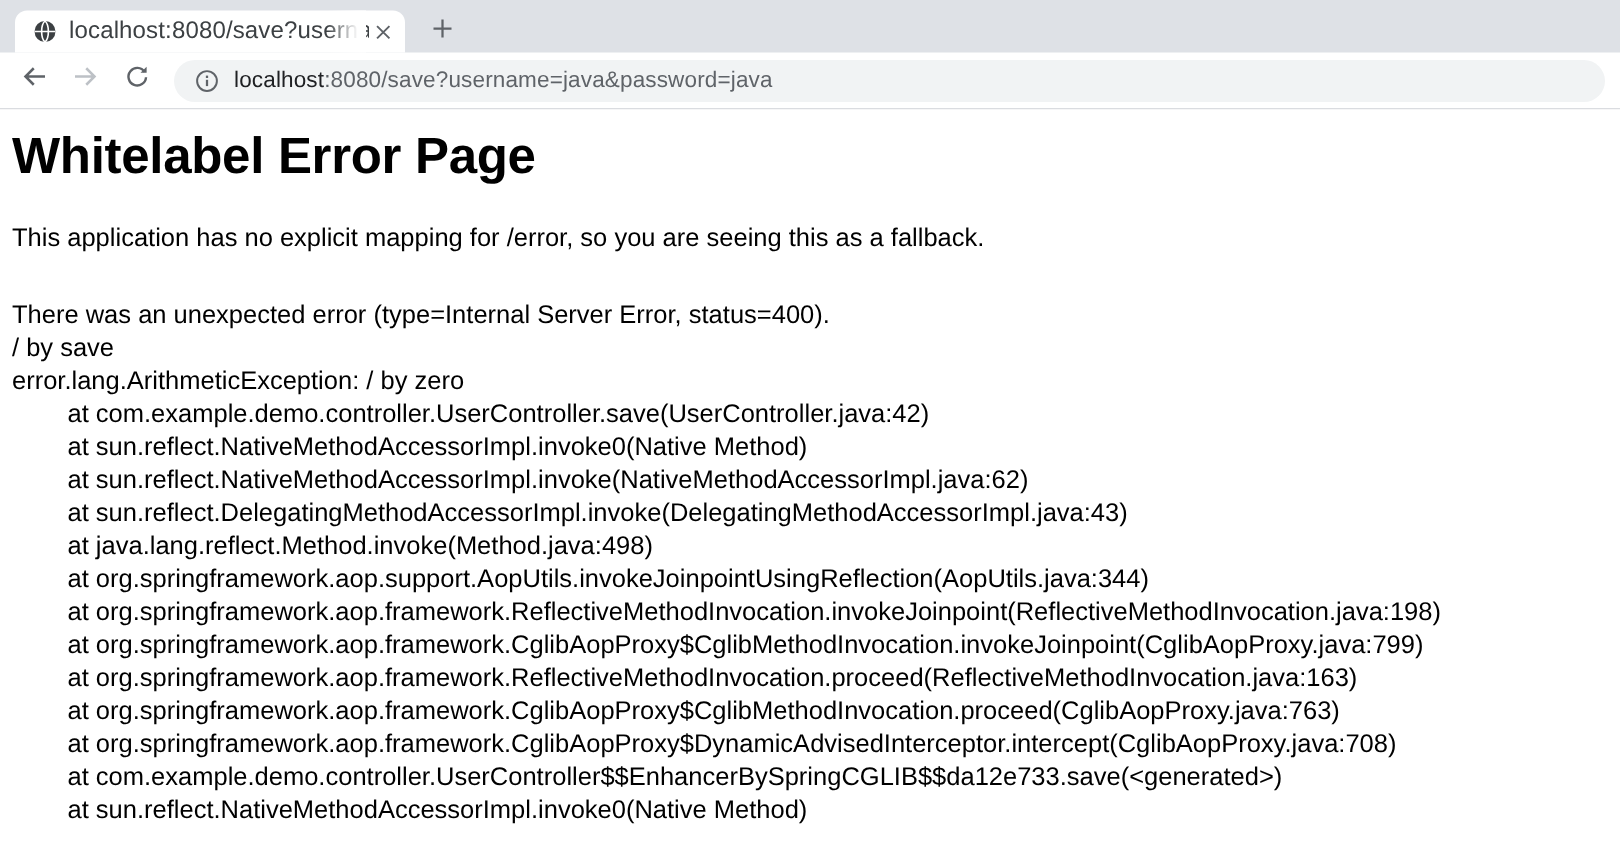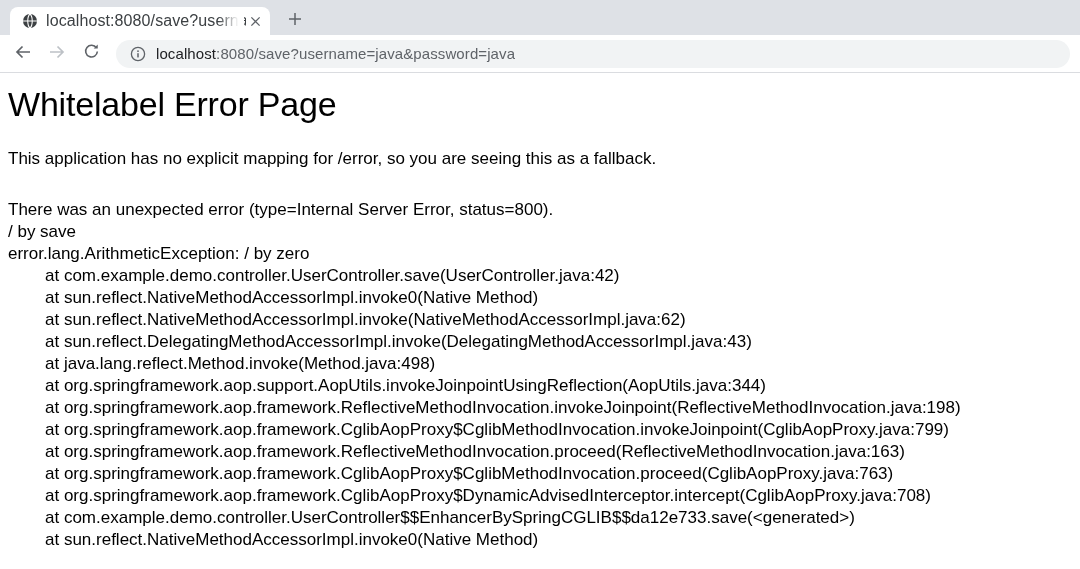--- a/index.html
+++ b/index.html
@@ -126,21 +126,21 @@
   
   .content {
     height: 495px;
     background: #ffffff;
     color: #000000;
     padding: 0 8px;
     overflow: hidden;
   }
   .content h1 {
     font-size: 34px;
-    font-weight: 400;
+    font-weight: 700;
     color: #000000;
     margin: 12px 0 24px 0;
     letter-spacing: -0.2px;
   }
   .content .intro {
     font-size: 17px;
     line-height: 22px;
     margin: 0 0 29px 0;
   }
   .error-block div {
@@ -212,21 +212,21 @@
         </svg>
       </span>
       <span class="url"><span class="url-host">localhost</span><span class="url-rest">:8080/save?username=java&amp;password=java</span></span>
     </div>
   </div>
 
   <div class="content">
     <h1>Whitelabel Error Page</h1>
     <p class="intro">This application has no explicit mapping for /error, so you are seeing this as a fallback.</p>
     <div class="error-block">
-      <div>There was an unexpected error (type=Internal Server Error, status=800).</div>
+      <div>There was an unexpected error (type=Internal Server Error, status=400).</div>
       <div>/ by save</div>
       <div>error.lang.ArithmeticException: / by zero</div>
       <div>
           <div class="trace-line">at com.example.demo.controller.UserController.save(UserController.java:42)</div>
           <div class="trace-line">at sun.reflect.NativeMethodAccessorImpl.invoke0(Native Method)</div>
           <div class="trace-line">at sun.reflect.NativeMethodAccessorImpl.invoke(NativeMethodAccessorImpl.java:62)</div>
           <div class="trace-line">at sun.reflect.DelegatingMethodAccessorImpl.invoke(DelegatingMethodAccessorImpl.java:43)</div>
           <div class="trace-line">at java.lang.reflect.Method.invoke(Method.java:498)</div>
           <div class="trace-line">at org.springframework.aop.support.AopUtils.invokeJoinpointUsingReflection(AopUtils.java:344)</div>
           <div class="trace-line">at org.springframework.aop.framework.ReflectiveMethodInvocation.invokeJoinpoint(ReflectiveMethodInvocation.java:198)</div>

